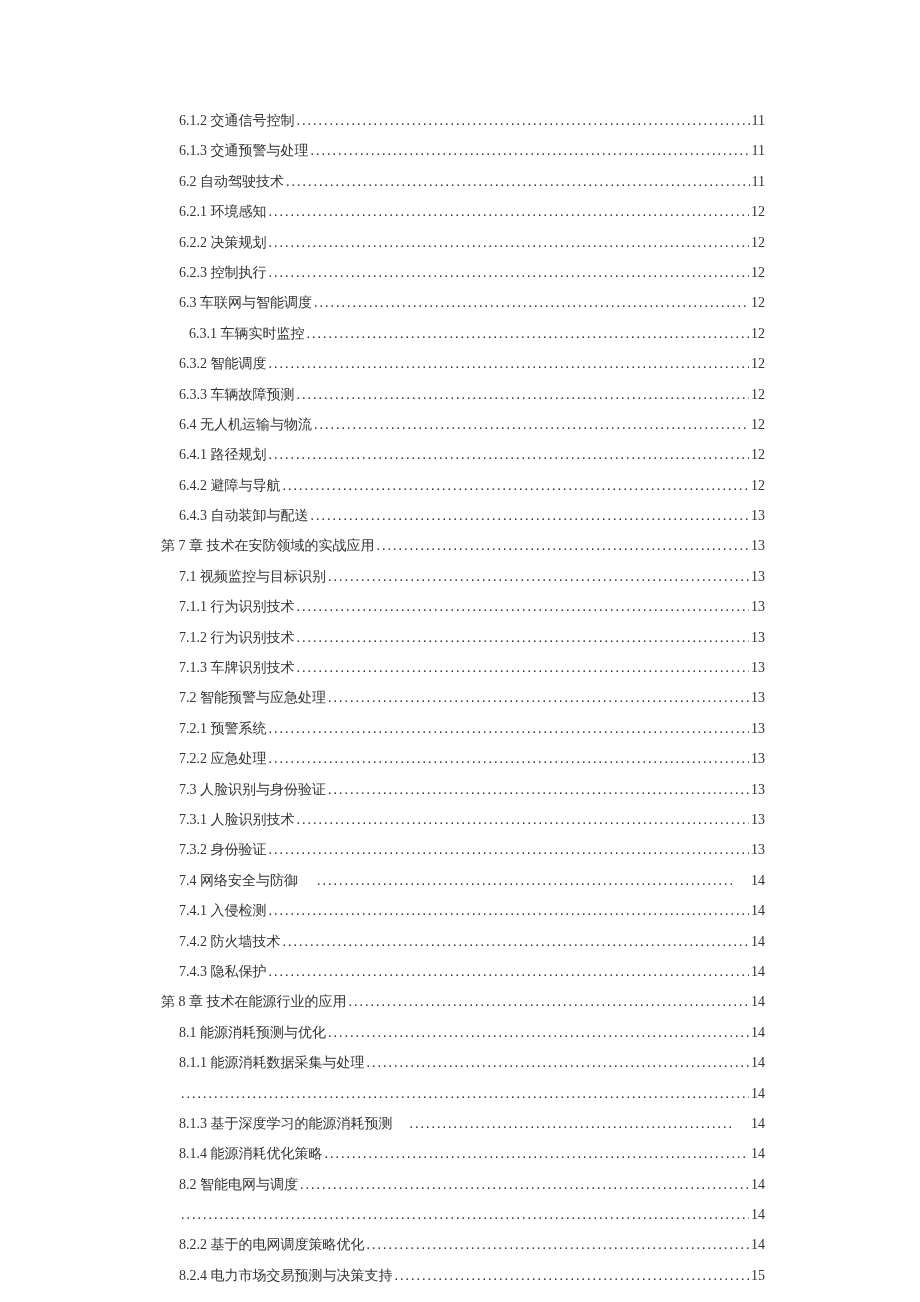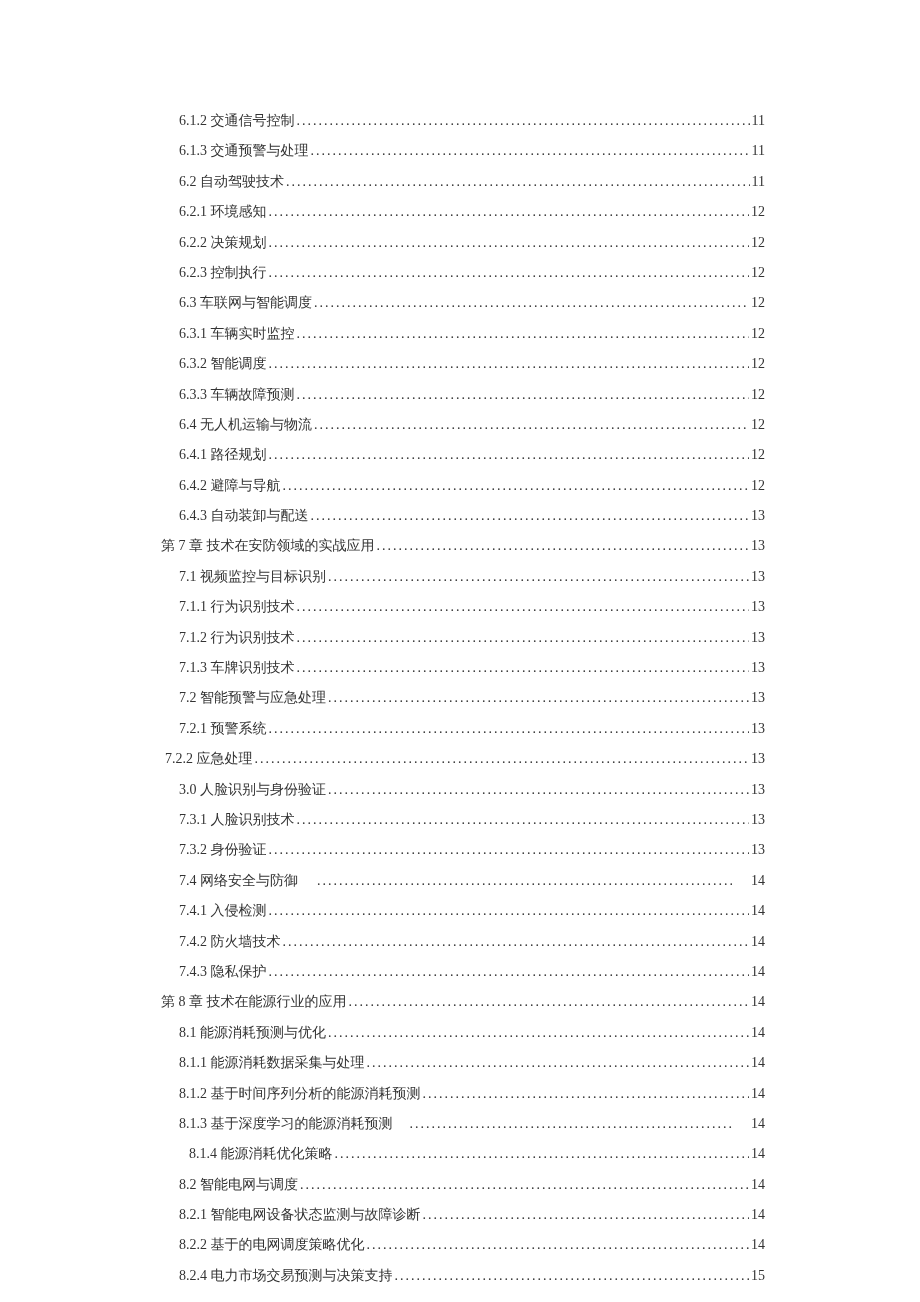--- a/index.html
+++ b/index.html
@@ -82,21 +82,21 @@
     <div class="toc-entry level-2" style="margin-left: 14px;">
       <span class="toc-title">6.2.3 控制执行</span>
       <span class="toc-dots"></span>
       <span class="toc-page">12</span>
     </div>
     <div class="toc-entry level-1" style="margin-left: 14px;">
       <span class="toc-title">6.3 车联网与智能调度</span>
       <span class="toc-dots"></span>
       <span class="toc-page">12</span>
     </div>
-    <div class="toc-entry level-2" style="margin-left: 14px;">
+    <div class="toc-entry level-2" style="margin-left: 24px;">
       <span class="toc-title">6.3.1 车辆实时监控</span>
       <span class="toc-dots"></span>
       <span class="toc-page">12</span>
     </div>
     <div class="toc-entry level-2" style="margin-left: 14px;">
       <span class="toc-title">6.3.2 智能调度</span>
       <span class="toc-dots"></span>
       <span class="toc-page">12</span>
     </div>
     <div class="toc-entry level-2" style="margin-left: 14px;">
@@ -152,27 +152,27 @@
     <div class="toc-entry level-1" style="margin-left: 14px;">
       <span class="toc-title">7.2 智能预警与应急处理</span>
       <span class="toc-dots"></span>
       <span class="toc-page">13</span>
     </div>
     <div class="toc-entry level-2" style="margin-left: 14px;">
       <span class="toc-title">7.2.1 预警系统</span>
       <span class="toc-dots"></span>
       <span class="toc-page">13</span>
     </div>
-    <div class="toc-entry level-2" style="">
+    <div class="toc-entry level-2" style="margin-left: 14px;">
       <span class="toc-title">7.2.2 应急处理</span>
       <span class="toc-dots"></span>
       <span class="toc-page">13</span>
     </div>
     <div class="toc-entry level-1" style="margin-left: 14px;">
-      <span class="toc-title">3.0 人脸识别与身份验证</span>
+      <span class="toc-title">7.3 人脸识别与身份验证</span>
       <span class="toc-dots"></span>
       <span class="toc-page">13</span>
     </div>
     <div class="toc-entry level-2" style="margin-left: 14px;">
       <span class="toc-title">7.3.1 人脸识别技术</span>
       <span class="toc-dots"></span>
       <span class="toc-page">13</span>
     </div>
     <div class="toc-entry level-2" style="margin-left: 14px;">
       <span class="toc-title">7.3.2 身份验证</span>
@@ -208,41 +208,39 @@
       <span class="toc-title">8.1 能源消耗预测与优化</span>
       <span class="toc-dots"></span>
       <span class="toc-page">14</span>
     </div>
     <div class="toc-entry level-2" style="margin-left: 14px; font-family: Liberation Serif, serif;">
       <span class="toc-title">8.1.1 能源消耗数据采集与处理</span>
       <span class="toc-dots"></span>
       <span class="toc-page">14</span>
     </div>
     <div class="toc-entry level-2" style="margin-left: 14px;">
-      <span class="toc-title">8.1.2 基于时间序列分析的能源消耗预测</span>
       <span class="toc-dots"></span>
       <span class="toc-page">14</span>
     </div>
     <div class="toc-entry level-2" style="margin-left: 14px; gap: 15px;">
       <span class="toc-title">8.1.3 基于深度学习的能源消耗预测</span>
       <span class="toc-dots"></span>
       <span class="toc-page">14</span>
     </div>
-    <div class="toc-entry level-2" style="margin-left: 24px;">
+    <div class="toc-entry level-2" style="margin-left: 14px;">
       <span class="toc-title">8.1.4 能源消耗优化策略</span>
       <span class="toc-dots"></span>
       <span class="toc-page">14</span>
     </div>
     <div class="toc-entry level-1" style="margin-left: 14px;">
       <span class="toc-title">8.2 智能电网与调度</span>
       <span class="toc-dots"></span>
       <span class="toc-page">14</span>
     </div>
     <div class="toc-entry level-2" style="margin-left: 14px;">
-      <span class="toc-title">8.2.1 智能电网设备状态监测与故障诊断</span>
       <span class="toc-dots"></span>
       <span class="toc-page">14</span>
     </div>
     <div class="toc-entry level-2" style="margin-left: 14px; font-family: Liberation Serif, serif;">
       <span class="toc-title">8.2.2 基于的电网调度策略优化</span>
       <span class="toc-dots"></span>
       <span class="toc-page">14</span>
     </div>
     <div class="toc-entry level-2" style="margin-left: 14px;">
       <span class="toc-title">8.2.4 电力市场交易预测与决策支持</span>

